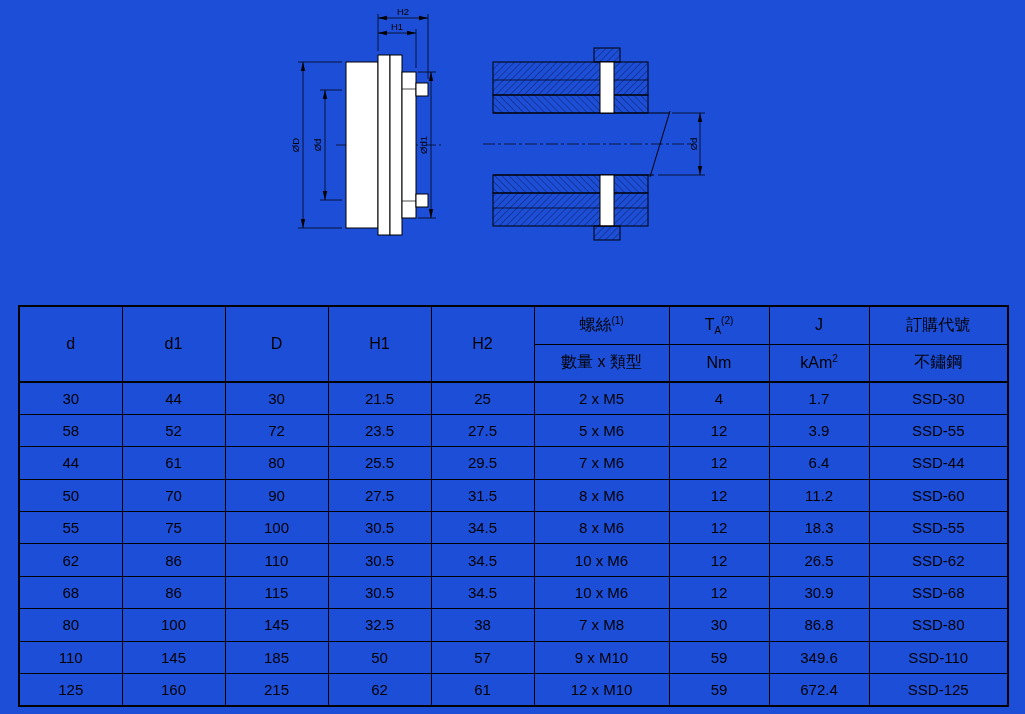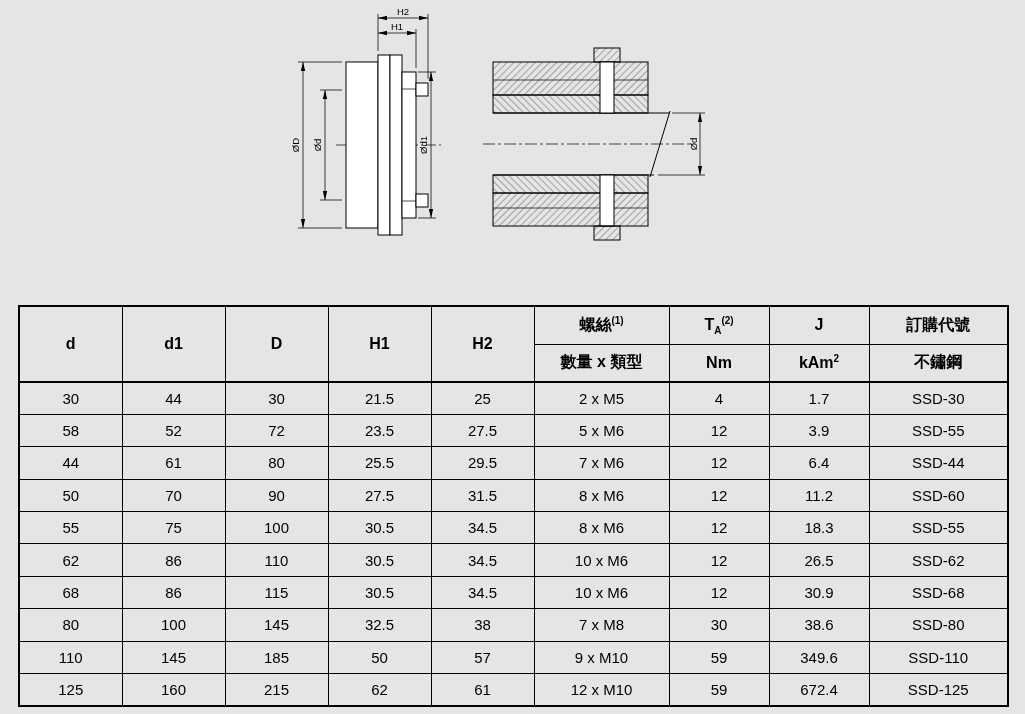--- a/index.html
+++ b/index.html
@@ -4,21 +4,21 @@
 <style>
   * { margin:0; padding:0; box-sizing:border-box; }
   html,body { background:#fff; }
   body {
     width:1025px; height:714px;
     font-family:"Liberation Sans", sans-serif;
     color:#000;
     position:relative;
     overflow:hidden;
   }
-  .page { position:relative; width:1025px; height:714px; background:#e5e5e5; }
+  .page { position:relative; width:1025px; height:714px; background:#1d4ed8; }
 
   
   .drawing {
     position:absolute; left:288px; top:5px;
     width:440px; height:250px;
   }
 
   
   .spec-table {
     position:absolute; left:18px; top:305px;
@@ -28,21 +28,21 @@
     border:2.5px solid #000;
   }
   .spec-table th, .spec-table td {
     border:1px solid #000;
     text-align:center;
     vertical-align:middle;
     font-weight:normal;
     overflow:hidden;
     white-space:nowrap;
   }
-  .spec-table thead th { height:38px; font-size:16px;font-weight:bold; }
+  .spec-table thead th { height:38px; font-size:16px; }
   .spec-table tbody td { height:32.4px; font-size:15px; }
   .spec-table th.hb { border-bottom:2px solid #000; }
   .spec-table sup { font-size:10px; vertical-align:super; line-height:0; }
   .spec-table sub { font-size:10px; vertical-align:sub; line-height:0; }
 </style>
 </head>
 <body>
 
 <div class="page">
 
@@ -247,21 +247,21 @@
           <td>SSD-68</td>
         </tr>
         <tr>
           <td>80</td>
           <td>100</td>
           <td>145</td>
           <td>32.5</td>
           <td>38</td>
           <td>7 x M8</td>
           <td>30</td>
-          <td>38.6</td>
+          <td>86.8</td>
           <td>SSD-80</td>
         </tr>
         <tr>
           <td>110</td>
           <td>145</td>
           <td>185</td>
           <td>50</td>
           <td>57</td>
           <td>9 x M10</td>
           <td>59</td>

